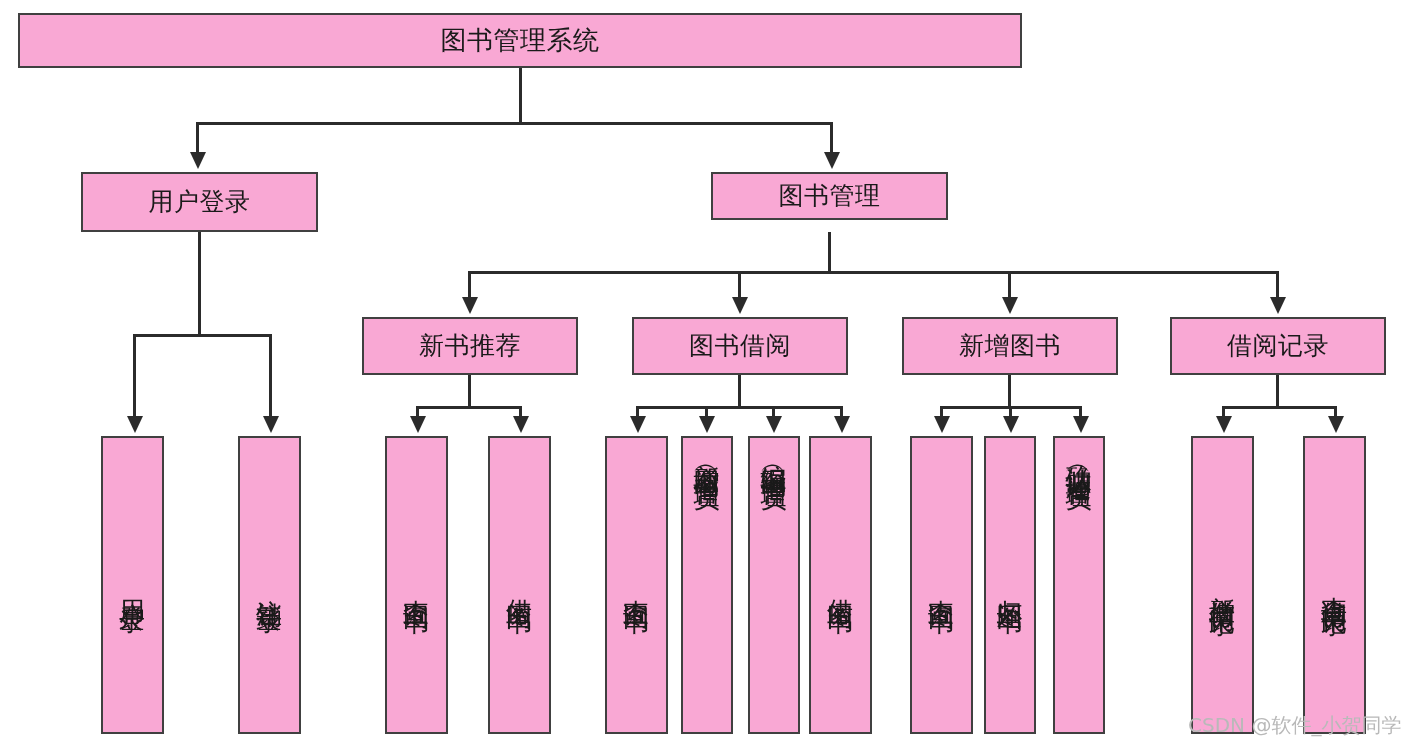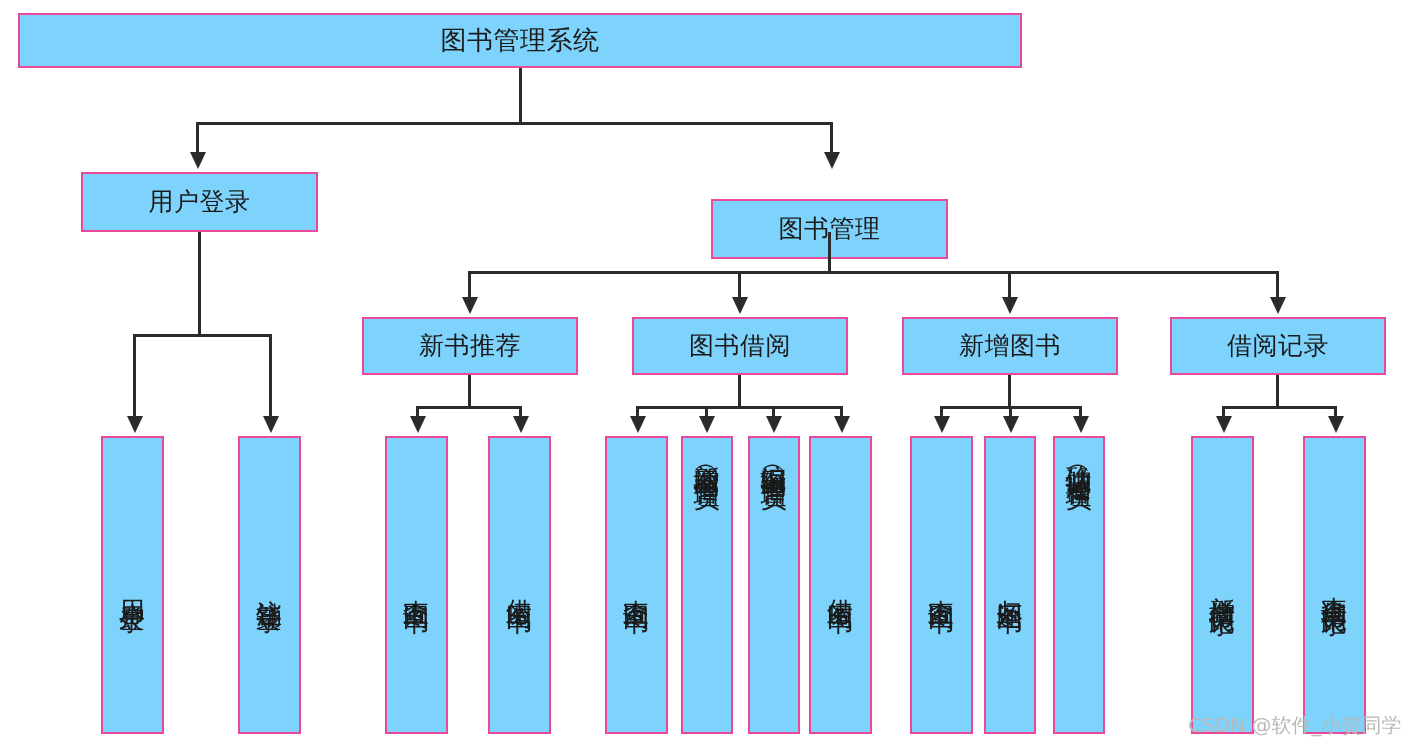--- a/index.html
+++ b/index.html
@@ -14,22 +14,22 @@
   #diagram-root {
     position: relative;
     width: 1405px;
     height: 747px;
     background: #ffffff;
     overflow: hidden;
   }
   .node {
     position: absolute;
     box-sizing: border-box;
-    background: #7dd3fc;
-    border: 2px solid #ec4899;
+    background: #f9a8d4;
+    border: 2px solid #404040;
     display: flex;
     align-items: center;
     justify-content: center;
     color: #1a1a1a;
   }
   .node .label {
     display: block;
     text-align: center;
     line-height: 1.15;
     letter-spacing: 0.5px;
@@ -97,21 +97,21 @@
   <div class="conn h" style="left:196px; top:122px; width:637px;"></div>
 
   <div class="conn v" style="left:196px; top:122px; height:32px;"></div>
   <div class="arrow" style="left:190px; top:152px;"></div>
   <div class="conn v" style="left:830px; top:122px; height:32px;"></div>
   <div class="arrow" style="left:824px; top:152px;"></div>
 
   <div class="node horiz" style="left:81px; top:172px; width:237px; height:60px;">
     <span class="label">用户登录</span>
   </div>
-  <div class="node horiz" style="left:711px; top:172px; width:237px; height:60px;margin-top:27px;">
+  <div class="node horiz" style="left:711px; top:172px; width:237px; height:48px;">
     <span class="label">图书管理</span>
   </div>
 
   <div class="conn v" style="left:198px; top:232px; height:103px;"></div>
   <div class="conn h" style="left:133px; top:334px; width:139px;"></div>
   <div class="conn v" style="left:133px; top:334px; height:84px;"></div>
   <div class="arrow" style="left:127px; top:416px;"></div>
   <div class="conn v" style="left:269px; top:334px; height:84px;"></div>
   <div class="arrow" style="left:263px; top:416px;"></div>
 

